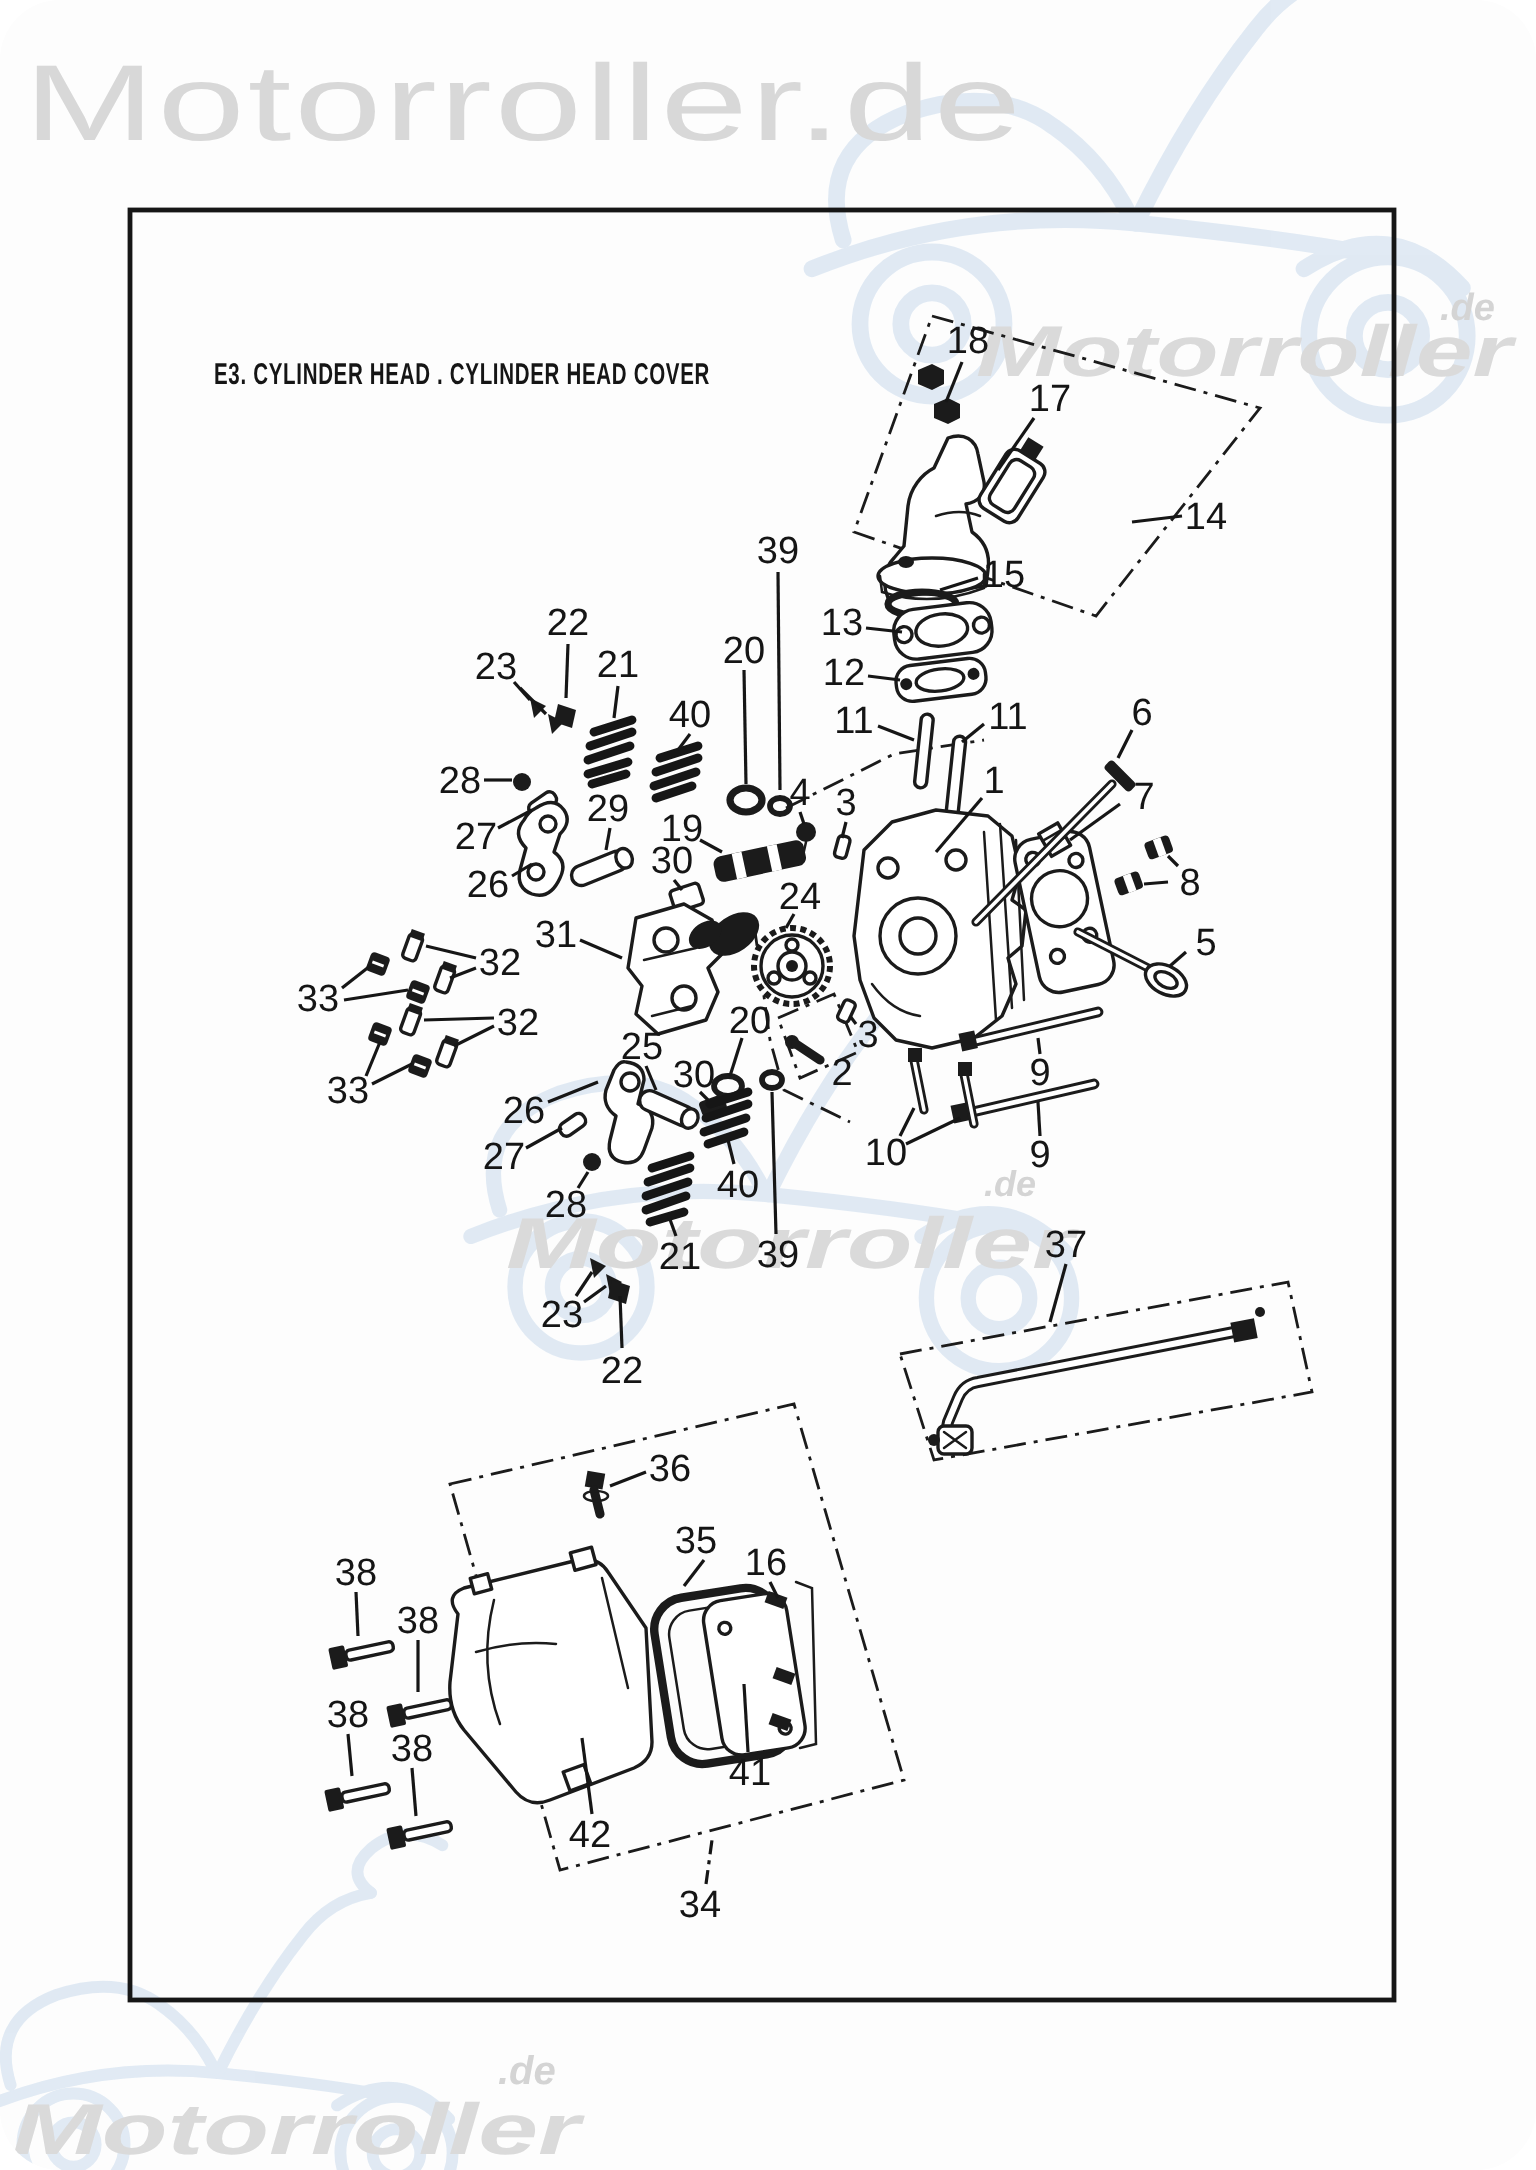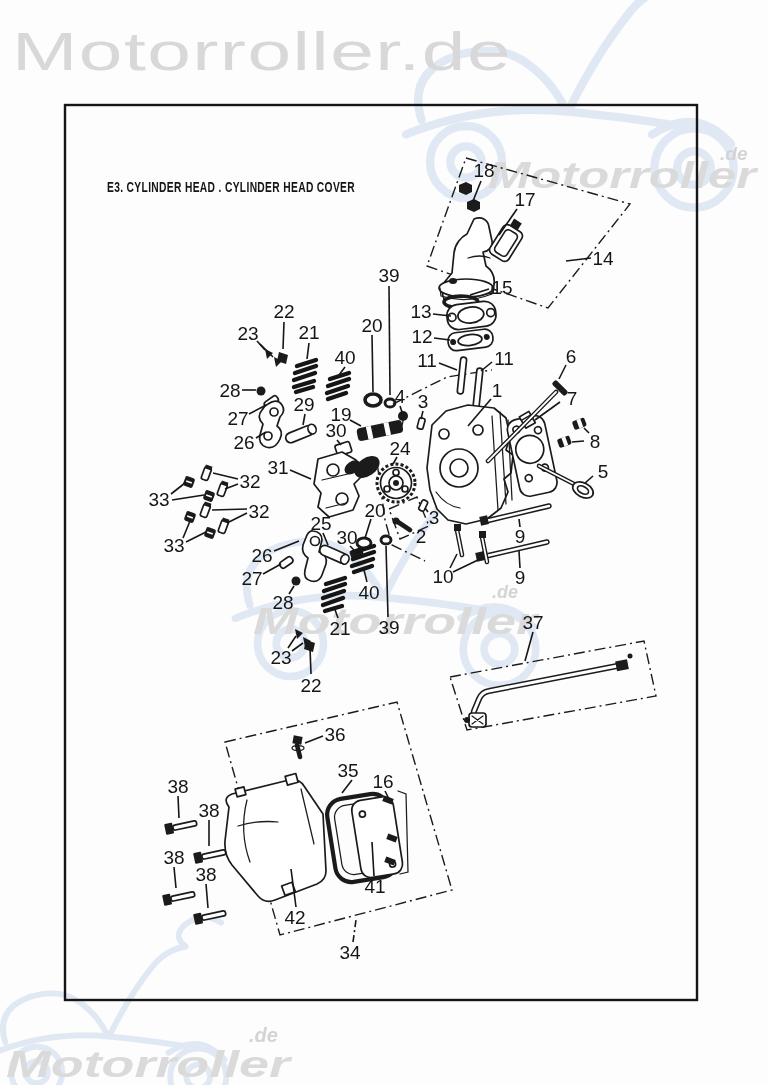--- a/index.html
+++ b/index.html
@@ -1,17 +1,17 @@
 <!DOCTYPE html>
 <html><head>
 <meta charset="utf-8">
 <style>
   html,body{margin:0;padding:0;background:#fff;}
   .page{position:relative;width:768px;height:1085px;background:#fdfdfd;overflow:hidden;
-        font-family:"Liberation Sans",sans-serif;}
+        font-family:"Liberation Sans",sans-serif;border-radius:30px;}
   svg{display:block;}
   
   .wm{fill:#d8d8d8;font-family:"Liberation Sans",sans-serif;}
   .wm-big{font-size:54px;font-weight:400;letter-spacing:1px;}
   .wm-brand{font-size:36px;font-weight:bold;font-style:italic;fill:#dadada;}
   .wm-de{font-weight:bold;font-style:italic;fill:#d4d4d4;}
   
   .scooter{fill:none;stroke:#bed3e9;stroke-width:7;stroke-linecap:round;opacity:.45;}
   
   .p{fill:#fff;stroke:#1b1b1b;stroke-width:1.7;stroke-linejoin:round;}

